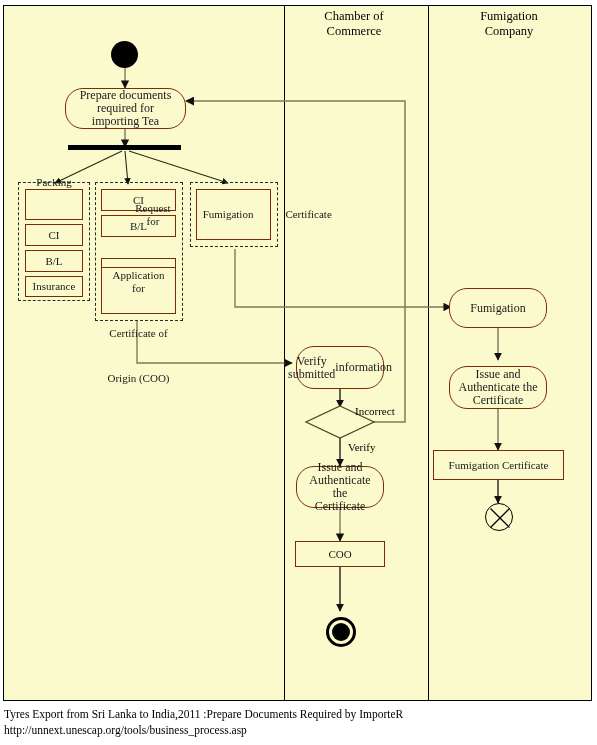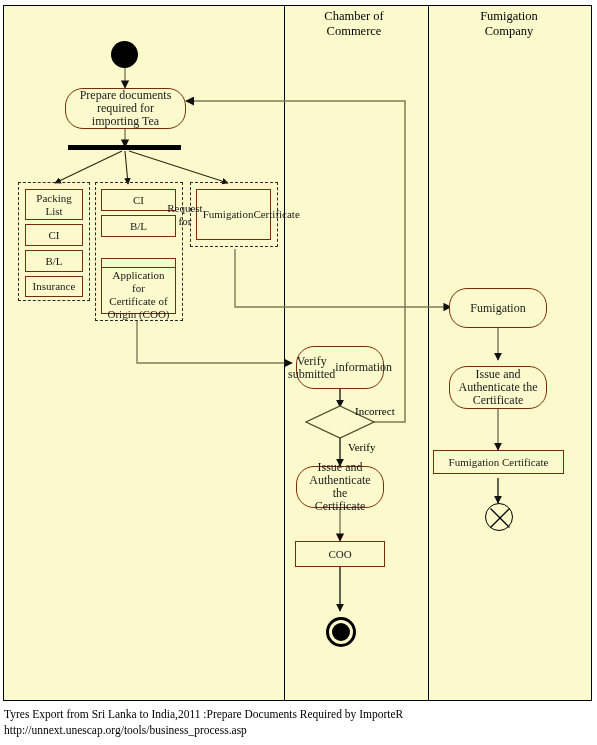--- a/index.html
+++ b/index.html
@@ -27,21 +27,21 @@
   
   .node{position:absolute;box-sizing:border-box;}
   .activity{
     border:1px solid #7A2B08;border-radius:18px;background:#FAFACD;
     display:flex;align-items:center;justify-content:center;text-align:center;
     font-size:12px;line-height:13px;color:#1a1a1a;padding:1px 4px;
   }
   .artifact{
     border:1.4px solid #7A2B08;background:#FAFACD;
     display:flex;align-items:center;justify-content:center;text-align:center;
-    font-size:11px;line-height:13px;color:#1a1a1a;padding:1px 3px;
+    font-size:11px;line-height:13px;color:#1a1a1a;padding:1px 3px;gap:32px;
   }
   .dashed-group{
     border:1.6px dashed #2b2b2b;background:transparent;
   }
   .forkbar{background:#000000;}
   .start-node{
     border-radius:50%;background:#000000;
   }
   .end-node{
     border-radius:50%;background:#FAFACD;border:3px solid #000000;
@@ -185,21 +185,21 @@
   </div>
 
   <div class="node activity" style="left:449px;top:288px;width:98px;height:40px;">Fumigation</div>
 
   <div class="node activity" style="left:449px;top:366px;width:98px;height:43px;flex-direction:column;">
     <span>Issue and</span>
     <span>Authenticate the</span>
     <span>Certificate</span>
   </div>
 
-  <div class="node artifact" style="left:433px;top:450px;width:131px;height:24px;">Fumigation Certificate</div>
+  <div class="node artifact" style="left:433px;top:450px;width:131px;height:30px;">Fumigation Certificate</div>
 
   <div class="node flow-final" style="left:485px;top:503px;width:28px;height:28px;">
     <svg style="position:absolute;left:0;top:0;width:28px;height:28px;">
       <line x1="4.5" y1="4.5" x2="23.5" y2="23.5" stroke="#000" stroke-width="1.2"></line>
       <line x1="23.5" y1="4.5" x2="4.5" y2="23.5" stroke="#000" stroke-width="1.2"></line>
     </svg>
   </div>
 
   <div class="footer">
     <div>Tyres Export from Sri Lanka to India,2011 :Prepare Documents Required by ImporteR</div>

